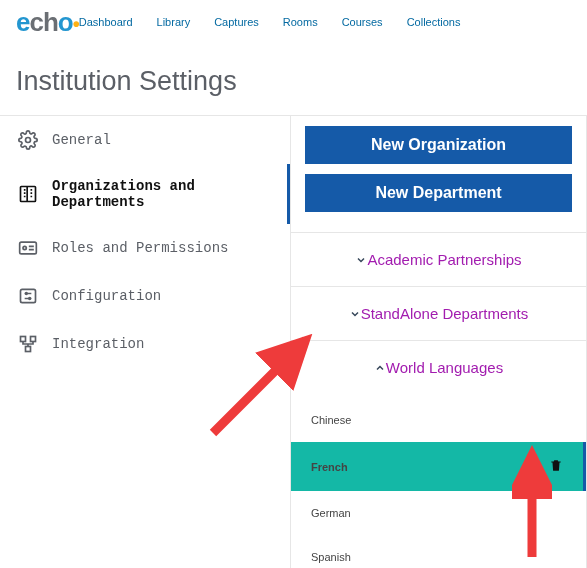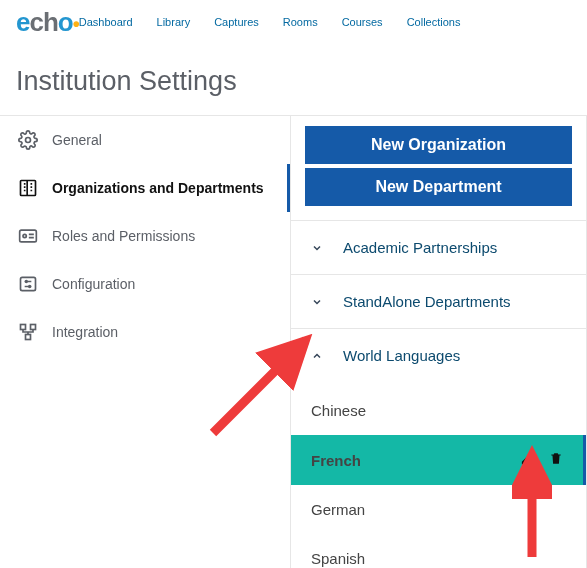--- a/index.html
+++ b/index.html
@@ -51,20 +51,21 @@
     flex: none;
   }
   .side-item {
     display: flex;
     align-items: center;
     gap: 14px;
     padding: 14px 18px;
     color: #5b5f66;
     cursor: pointer;
     border-right: 2px solid transparent;
+    font-family: Liberation Mono, monospace;
   }
   .side-item.active {
     font-weight: bold;
     color: #111;
     border-right: 3px solid #155aa8;
   }
   .side-item svg { width: 20px; height: 20px; flex: none; }
   .panel {
     flex: 1;
     border-left: 1px solid #e6e6e6;
@@ -76,47 +77,48 @@
   }
   .btn {
     display: block;
     width: 100%;
     background: #155aa8;
     color: #fff;
     border: none;
     font-weight: bold;
     font-size: 16px;
     padding: 10px;
-    margin-bottom: 4px;
+    margin-bottom: 10px;
     cursor: pointer;
     font-family: inherit;
   }
   .accordion {
     border-top: 1px solid #e6e6e6;
   }
   .acc-item {
     border-bottom: 1px solid #e6e6e6;
   }
   .acc-header {
     display: flex;
     align-items: center;
-    gap: 20px;
+    gap: 0;
     padding: 18px 20px;
-    color: #0c4a6e;
+    color: #a21caf;
     cursor: pointer;
     font-size: 15px;
+    justify-content: center;
   }
   .chev { width: 12px; height: 12px; }
   .dept-list {
     padding: 4px 0 0 0;
   }
   .dept {
     padding: 16px 20px;
     color: #444;
-    font-size: 15px;
+    font-size: 11px;
     display: flex;
     align-items: center;
     cursor: pointer;
   }
   .dept.hover {
     background: #14b8a6;
     font-weight: bold;
     border-right: 3px solid #155aa8;
   }
   .dept .spacer { flex: 1; }

